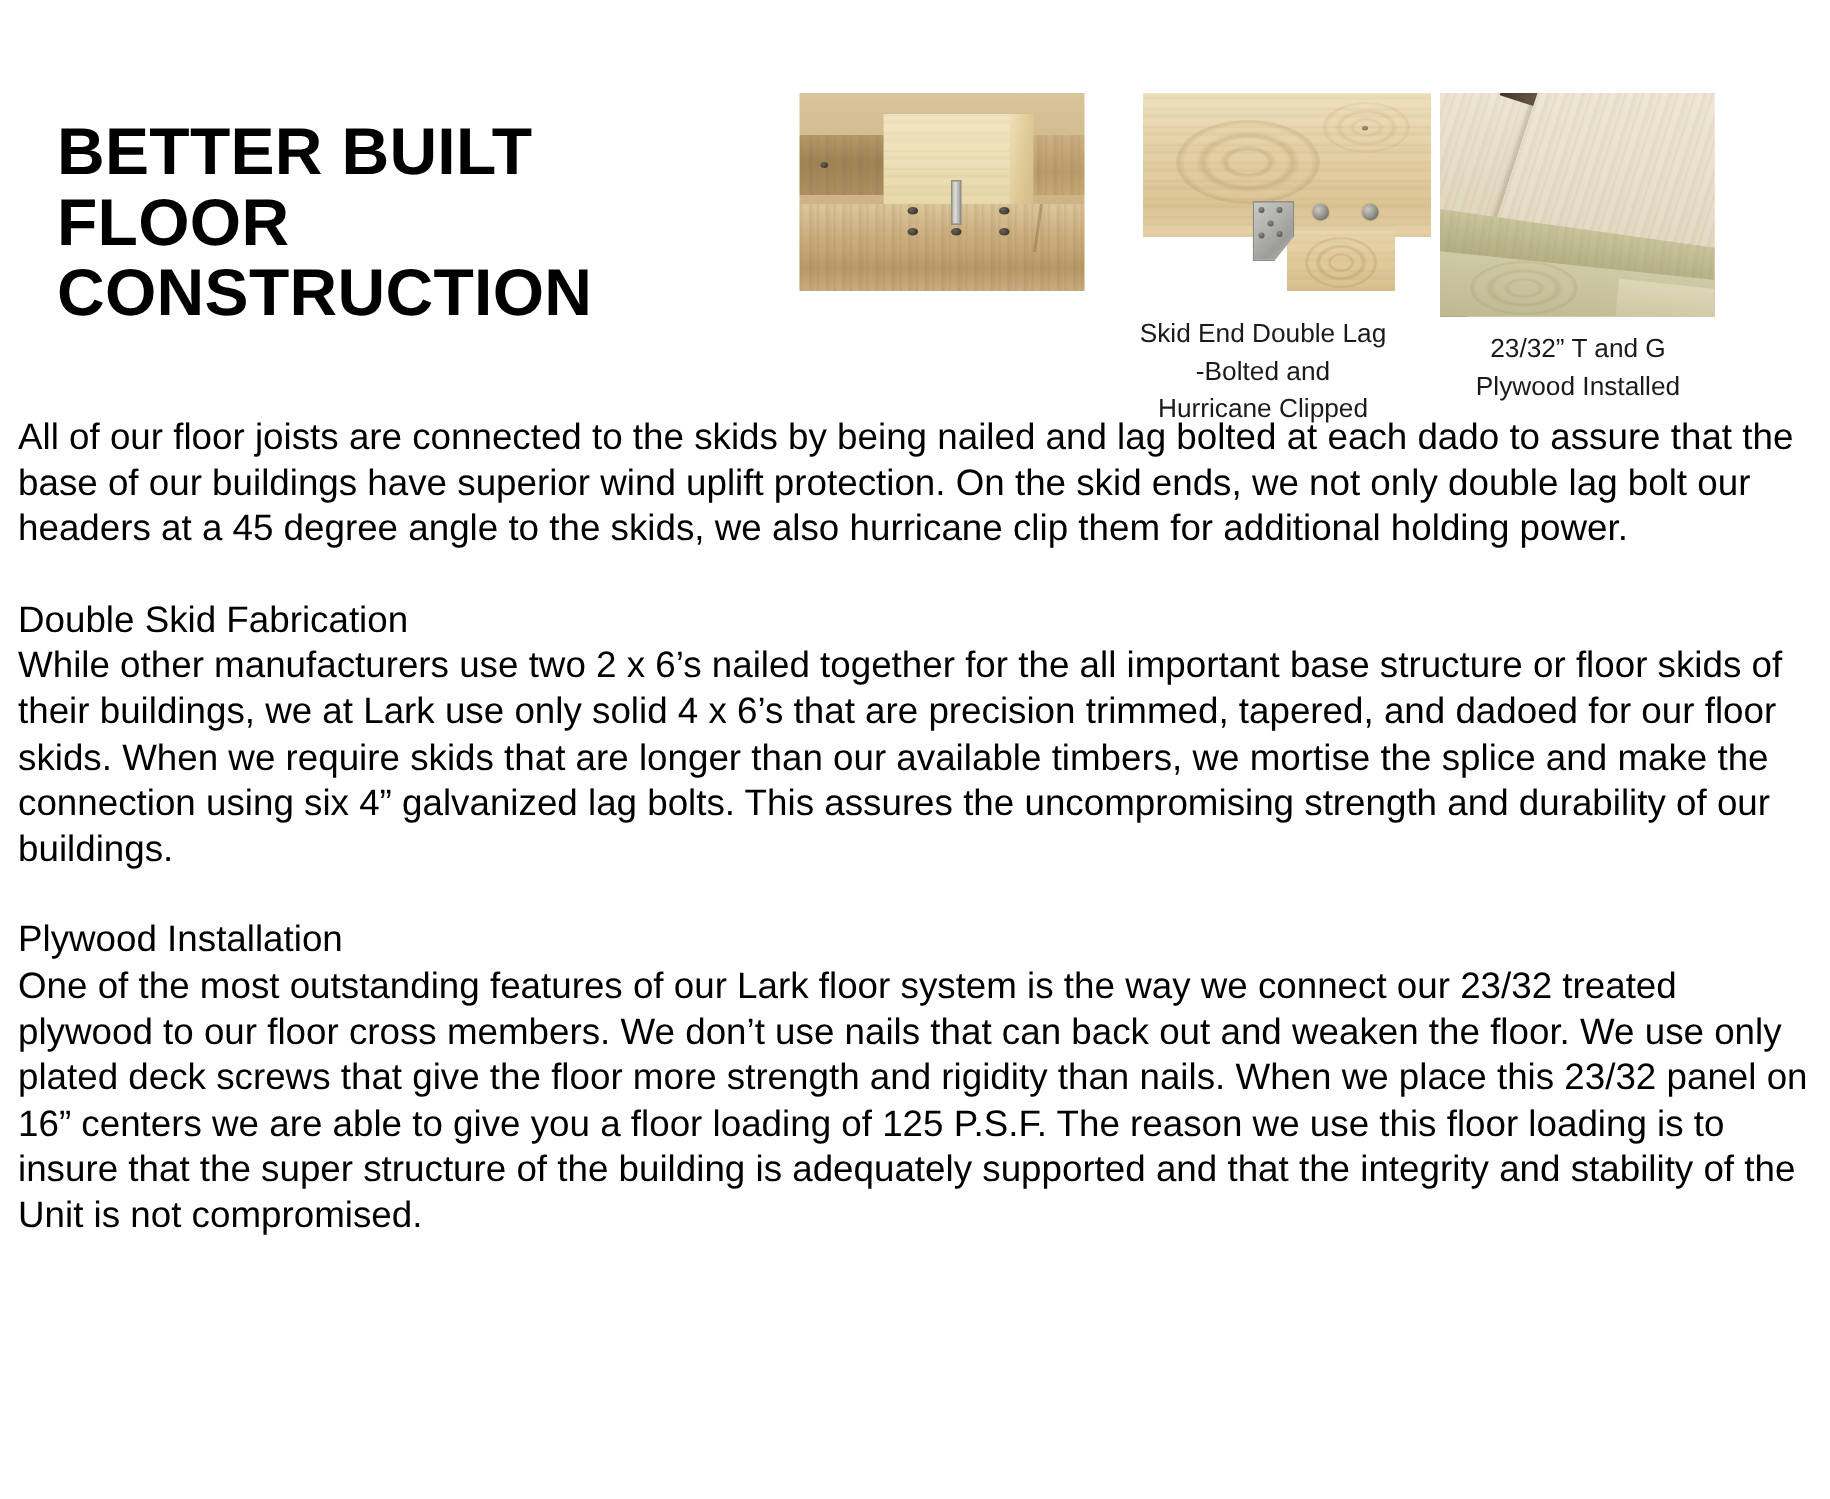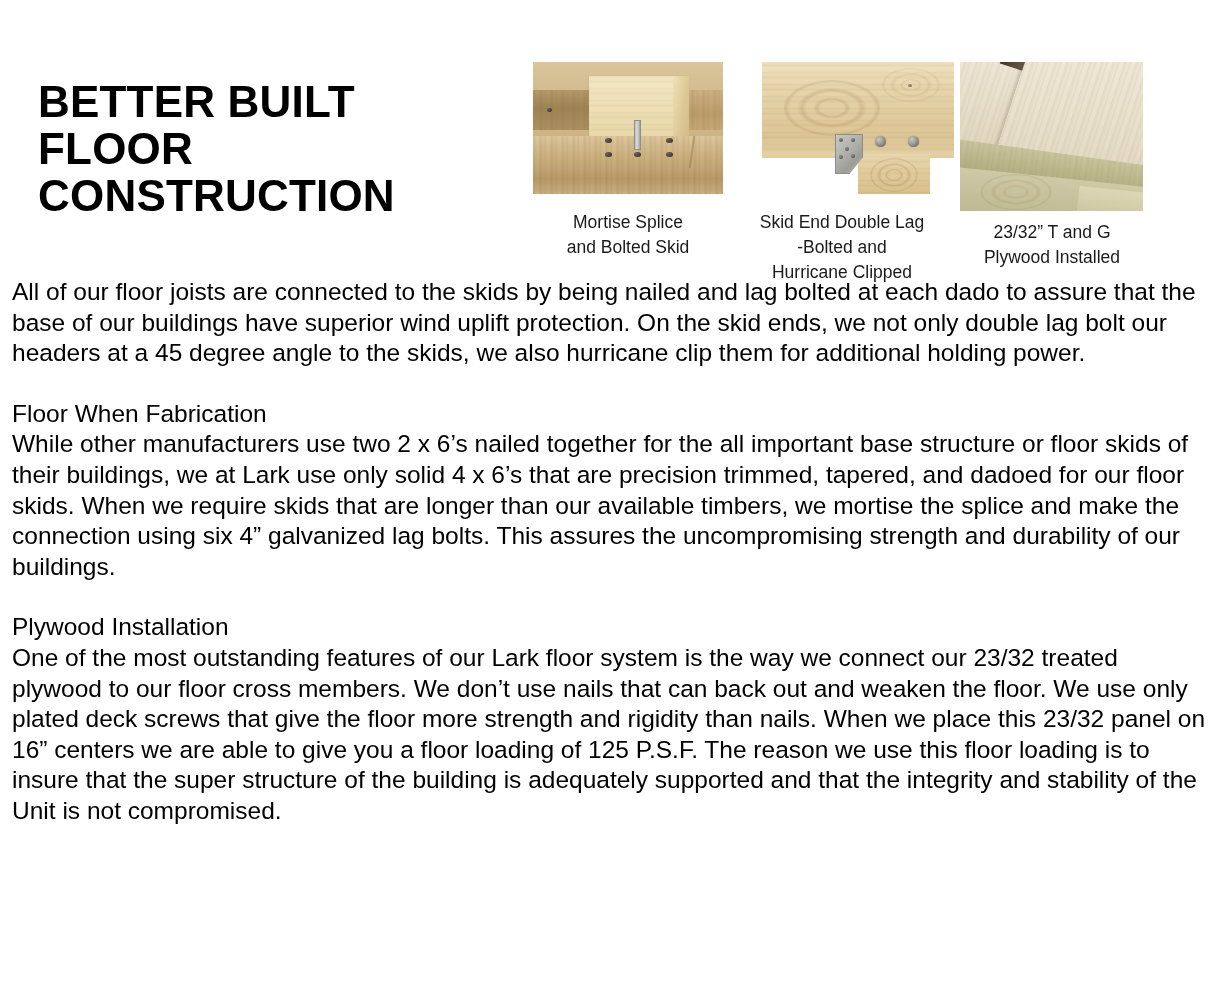--- a/index.html
+++ b/index.html
@@ -180,22 +180,20 @@
              border:1px solid #8f8f8a;"></div>
 
         <div class="nailhead" style="left:72px;top:76px;width:7px;height:5px;"></div>
         <div class="nailhead" style="left:133px;top:76px;width:7px;height:5px;"></div>
         <div class="nailhead" style="left:72px;top:90px;width:7px;height:5px;"></div>
         <div class="nailhead" style="left:101px;top:90px;width:7px;height:5px;"></div>
         <div class="nailhead" style="left:133px;top:90px;width:7px;height:5px;"></div>
 
         <div class="board" style="left:158px;top:74px;width:2px;height:32px;background:rgba(120,92,50,.35);transform:skewX(-8deg);"></div>
       </div>
-      <div class="caption" style="left:-8px;top:148px;width:206px;">Mortise Splice
-and Bolted Skid</div>
     </div>
 
     <div class="figure" style="left:213px;top:0px;width:192px;padding-left:16px;">
       <div class="photo" style="width:192px;height:132px;background:#ffffff;">
 
         <div class="board" style="left:0;top:0;width:192px;height:96px;
              background:linear-gradient(180deg,#f0e2c0 0%,#e8d6ae 25%,#e2cda1 55%,#dcc595 80%,#e6d3a9 100%);"></div>
         <div class="board grain hlines" style="left:0;top:0;width:192px;height:96px;opacity:.55;"></div>
         <div class="knot" style="left:22px;top:18px;width:96px;height:56px;opacity:.75;"></div>
         <div class="knot" style="left:120px;top:6px;width:58px;height:34px;opacity:.45;"></div>
@@ -269,21 +267,21 @@
 
   <div class="body-block" style="top:277px;">
 
     <div class="section">
       <div class="sec-body"><span>All of our floor joists are connected to the skids by being nailed and lag bolted at each dado to assure that the base of our buildings have superior wind uplift protection. On the skid ends, we not only double lag bolt our headers at a 45 degree angle to the skids, we also </span><b>hurricane clip</b><span> them for additional holding power.</span></div>
     </div>
 
     <div class="gap"></div>
 
     <div class="section">
-      <div class="sec-head">Floor When Fabrication</div>
+      <div class="sec-head">Double Skid Fabrication</div>
       <div class="sec-body"><span>While other manufacturers use two 2 x 6’s nailed together for the all important base structure or floor skids of their buildings, we at Lark use only solid 4 x 6’s that are precision trimmed, tapered, and dadoed for our floor skids. When we require skids that are longer than our available timbers, we mortise the splice and make the connection using six 4” galvanized </span><b>lag bolts.</b><span> This assures the uncompromising strength and durability of our buildings.</span></div>
     </div>
 
     <div class="gap"></div>
 
     <div class="section">
       <div class="sec-head">Plywood Installation</div>
       <div class="sec-body"><span>One of the most outstanding features of our Lark floor system is the way we connect our 23/32 treated plywood to our floor cross members.  We don’t use nails that can back out and weaken the floor. We use only plated deck screws that give the floor more strength and rigidity than nails. When we place this 23/32 panel on 16” centers we are able to give you a floor loading of 125 P.S.F. The reason we use this floor loading is to insure that the super structure of the building is adequately supported and that the integrity and stability of the Unit is not compromised.</span></div>
     </div>
 

